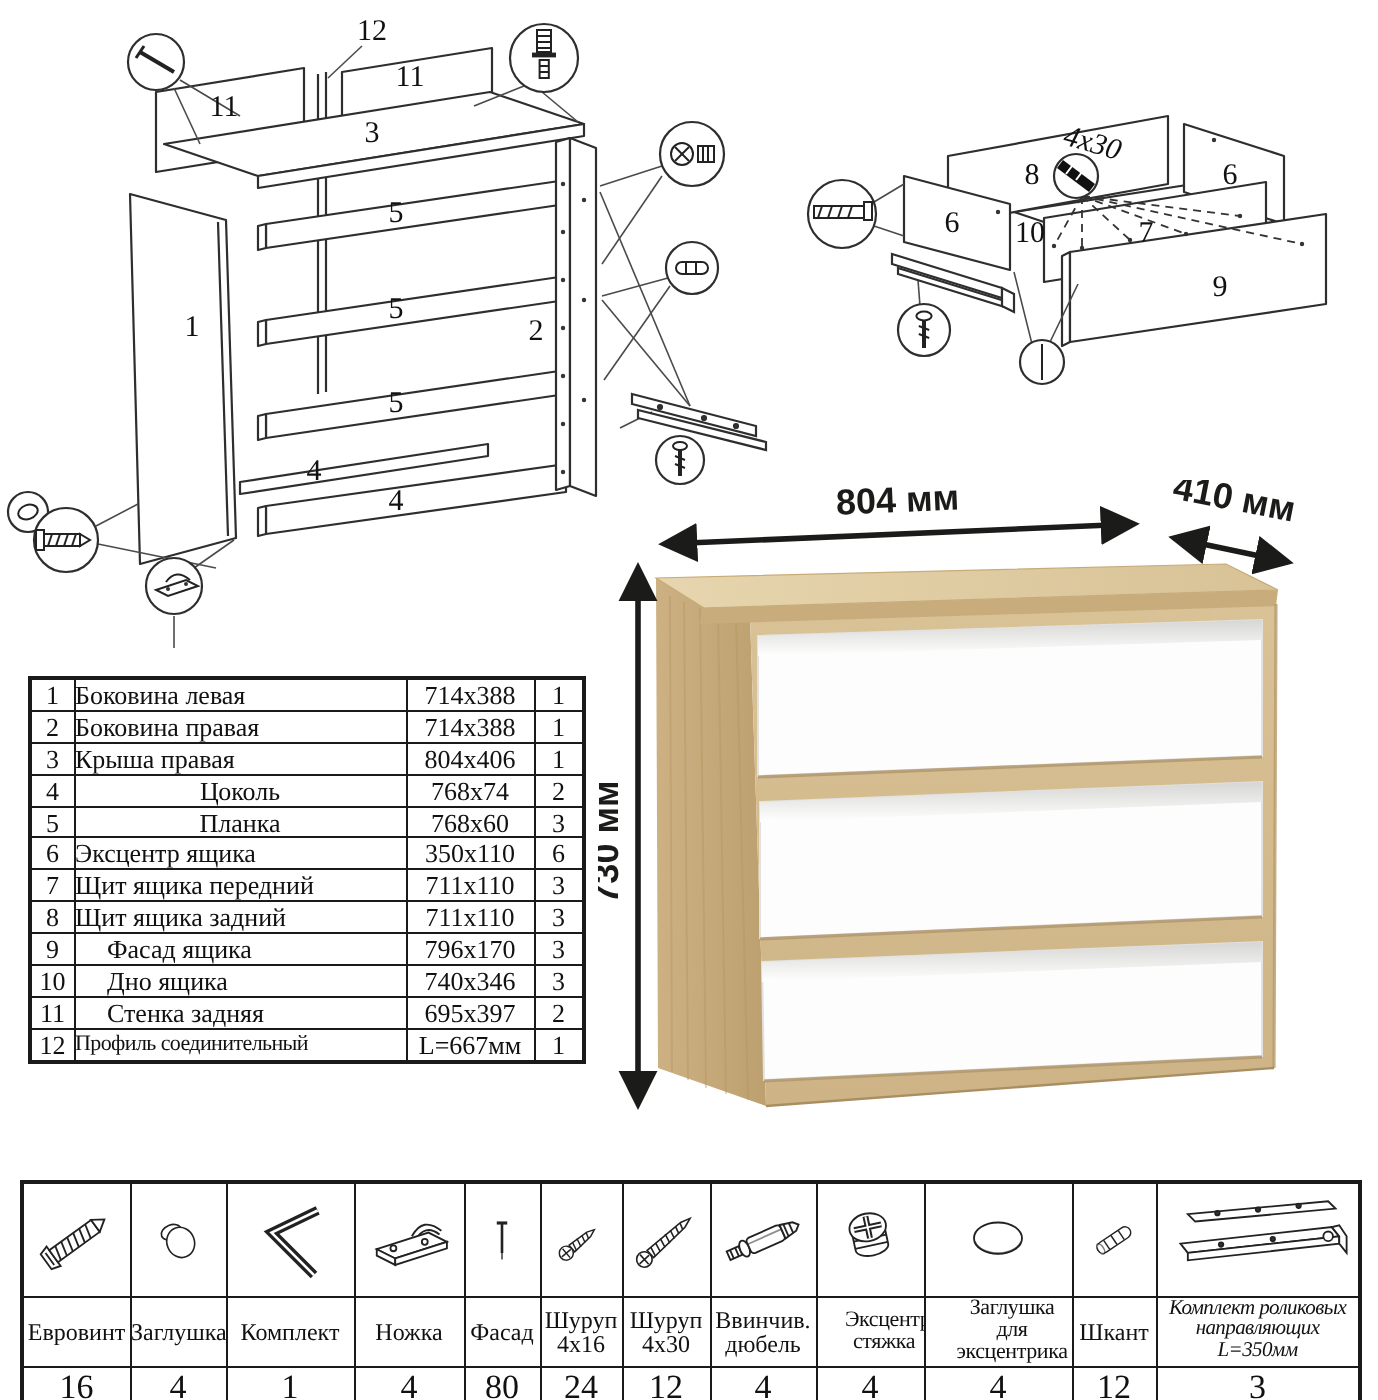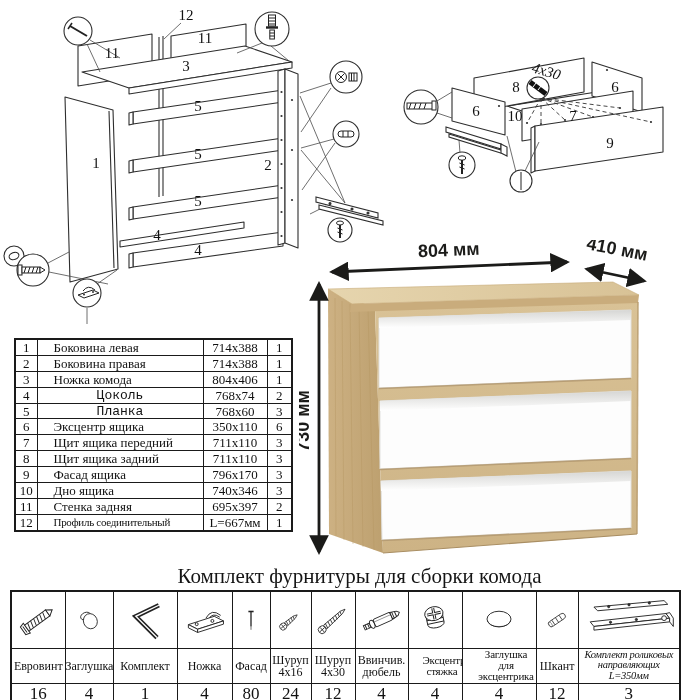--- a/index.html
+++ b/index.html
@@ -10,24 +10,24 @@
   #stage{position:relative;width:689px;height:700px;background:#fff;overflow:hidden;
          font-family:"Liberation Serif",serif;color:var(--text);}
   svg{display:block;}
   svg text{font-family:"Liberation Serif",serif;fill:#111;}
   .plabel{font-size:15px;}
   .dim{font-family:"Liberation Sans",sans-serif;font-weight:bold;font-size:18px;fill:#1b1b19;}
 
   
   #parts-table{position:absolute;left:14px;top:338px;width:277px;border-collapse:collapse;
                table-layout:fixed;border:2px solid #1a1a1a;font-size:13px;}
-  #parts-table td{border:1px solid #1a1a1a;height:14.9px;padding:0 16px;line-height:1;
+  #parts-table td{border:1px solid #1a1a1a;height:14.9px;padding:0 0;line-height:1;
                   white-space:nowrap;overflow:hidden;}
   #parts-table td.c{text-align:center;padding:0 1px;}
-  #parts-table tr.center-name td.nm{text-align:center;font-family:Liberation Mono, monospace;}
+  #parts-table tr.center-name td.nm{text-align:center;}
   #parts-table tr.indent-name td.nm{padding-left:16px;margin-top:45px;}
   #parts-table tr.tight td.nm{font-size:11px;letter-spacing:-.3px;}
 
   
   #hw-title{position:absolute;left:30px;top:564px;width:659px;text-align:center;
             font-size:21px;color:#151515;}
   #hw-table{position:absolute;left:10px;top:590px;width:669px;border-collapse:collapse;
             table-layout:fixed;text-align:center;border:2px solid #1a1a1a;}
   #hw-table td{border:1px solid #1a1a1a;padding:0;vertical-align:middle;overflow:hidden;}
   #hw-table tr.hw-icons td{height:56px;}
@@ -332,21 +332,21 @@
           <td class="c">1</td>
         </tr>
     <tr>
           <td class="c">2</td>
           <td class="nm">Боковина правая</td>
           <td class="c">714x388</td>
           <td class="c">1</td>
         </tr>
     <tr>
           <td class="c">3</td>
-          <td class="nm">Ножка комода</td>
+          <td class="nm">Крыша правая</td>
           <td class="c">804x406</td>
           <td class="c">1</td>
         </tr>
     <tr class="center-name">
           <td class="c">4</td>
           <td class="nm">Цоколь</td>
           <td class="c">768x74</td>
           <td class="c">2</td>
         </tr>
     <tr class="center-name">
@@ -393,21 +393,20 @@
         </tr>
     <tr class="tight">
           <td class="c">12</td>
           <td class="nm">Профиль соединительный</td>
           <td class="c">L=667мм</td>
           <td class="c">1</td>
         </tr>
   </tbody>
     </table>
 
-  <div id="hw-title">Комплект фурнитуры для сборки комода</div>
 
   <table id="hw-table">
     <colgroup>
       <col style="width:54px">
         <col style="width:48px">
         <col style="width:64px">
         <col style="width:55px">
       <col style="width:38px">
         <col style="width:41px">
         <col style="width:44px">

